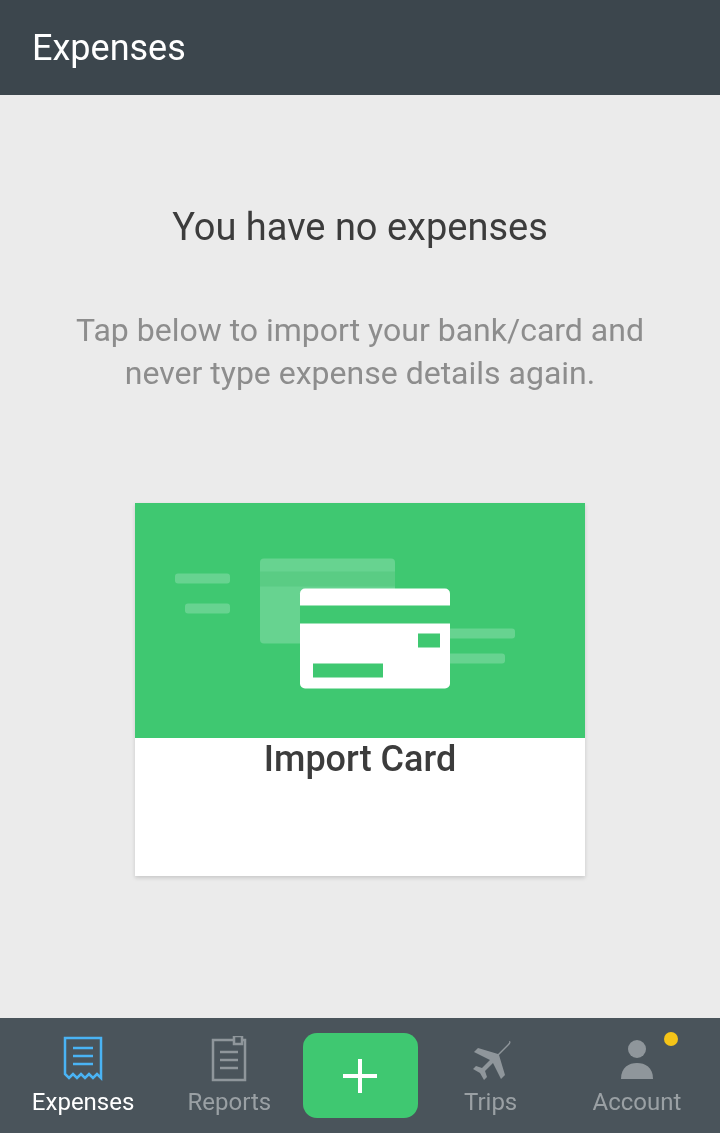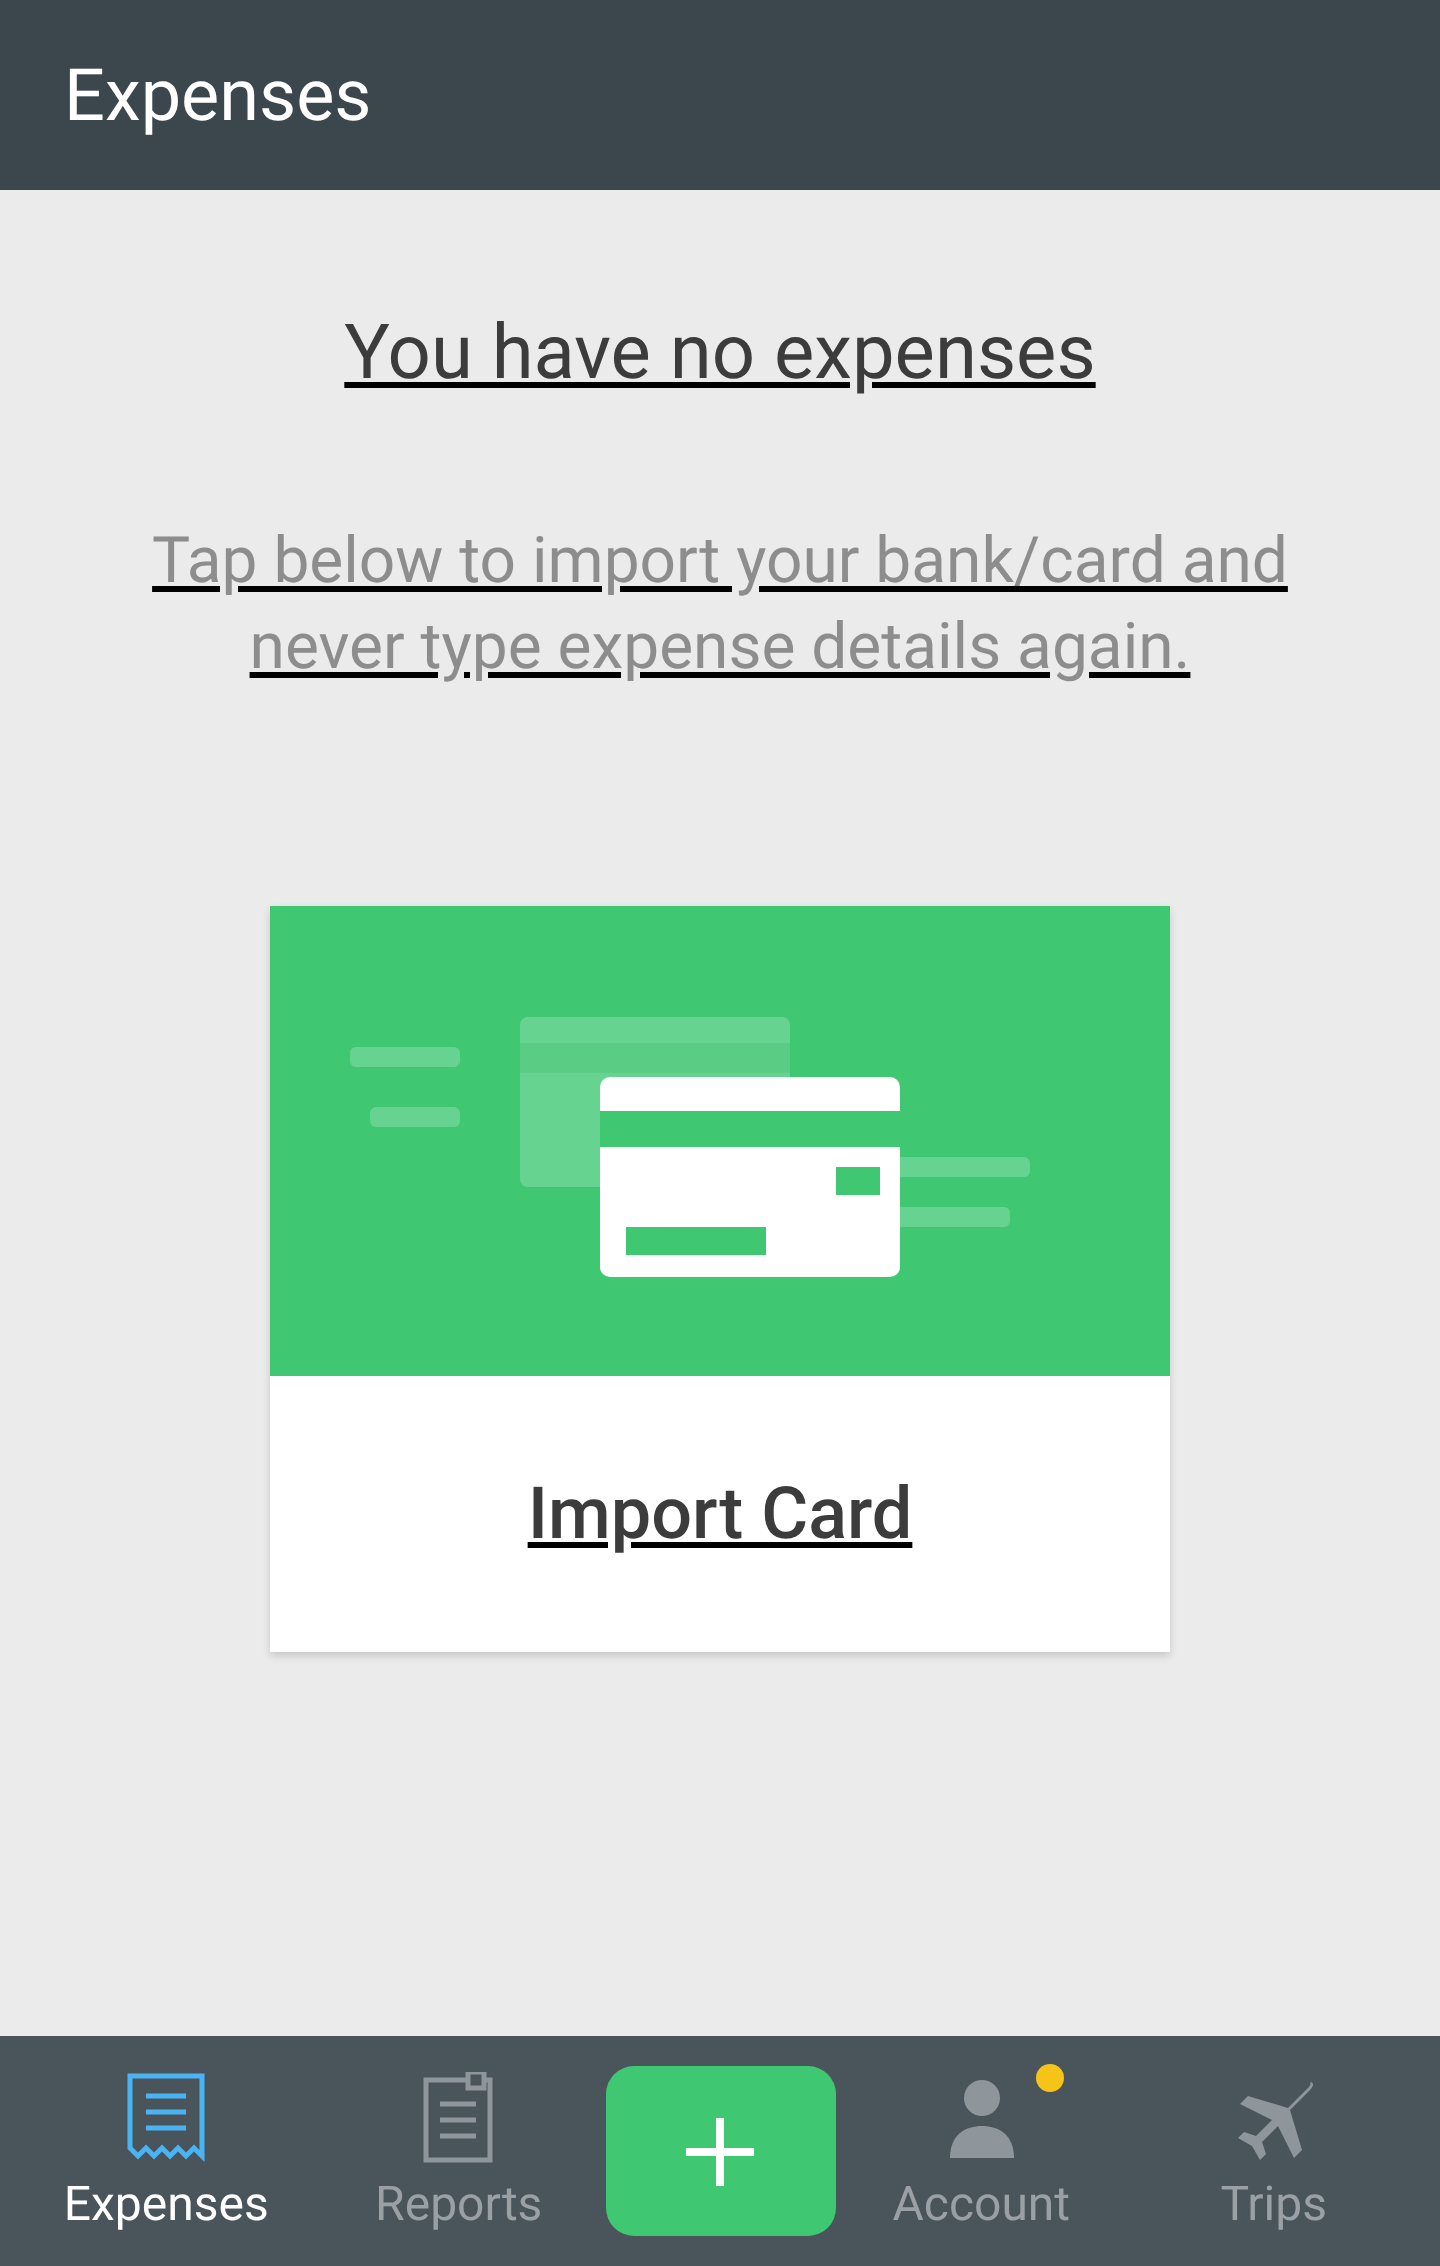--- a/index.html
+++ b/index.html
@@ -27,23 +27,22 @@
     .header-title {
       color: #ffffff;
       font-size: 36px;
       font-weight: 400;
     }
     .main {
       flex: 1;
       display: flex;
       flex-direction: column;
       align-items: center;
-      padding-top: 60px;
-      position: relative;
-      text-decoration: underline;
+      padding-top: 110px;
+      position: relative;
     }
     .empty-title {
       color: #3c3c3c;
       font-size: 38px;
       font-weight: 400;
       text-align: center;
       margin-bottom: 60px;
     }
     .empty-subtitle {
       color: #8d8d8d;
@@ -71,21 +70,20 @@
       top: 50%;
       left: 50%;
       transform: translate(-50%, -50%);
       width: 100%;
       height: 100%;
     }
     .import-card-bottom {
       background: #ffffff;
       height: 138px;
       display: flex;
-      align-items: center;
       justify-content: center;
     }
     .import-card-label {
       color: #3c3c3c;
       font-size: 36px;
       font-weight: 500;
     }
     .bottom-nav {
       height: 115px;
       background: #4a545b;
@@ -205,31 +203,31 @@
   </div>
 
   <div class="nav-add-button">
     <svg width="46" height="46" viewBox="0 0 46 46">
       <line x1="23" y1="6" x2="23" y2="40" stroke="#ffffff" stroke-width="4"></line>
       <line x1="6" y1="23" x2="40" y2="23" stroke="#ffffff" stroke-width="4"></line>
     </svg>
   </div>
 
   <div class="nav-item">
+    <div class="nav-icon">
+      <svg width="46" height="46" viewBox="0 0 46 46">
+        <path d="M 40 8 L 30 18 L 10 12 L 6 16 L 22 24 L 14 32 L 8 30 L 5 33 L 12 37 L 16 44 L 19 41 L 17 35 L 25 27 L 33 43 L 37 39 L 31 19 L 41 9 C 43 7 43 5 41 5 C 41 5 42 6 40 8 Z" fill="#8f969b"></path>
+      </svg>
+    </div>
+    <div class="nav-label nav-label-inactive">Trips</div>
+  </div>
+
+  <div class="nav-item">
     <div class="nav-badge"></div>
     <div class="nav-icon">
       <svg width="40" height="44" viewBox="0 0 40 44">
         <circle cx="20" cy="12" r="9" fill="#8f969b"></circle>
         <path d="M 4 42 C 4 30 12 26 20 26 C 28 26 36 30 36 42 Z" fill="#8f969b"></path>
       </svg>
     </div>
     <div class="nav-label nav-label-inactive">Account</div>
   </div>
-
-  <div class="nav-item">
-    <div class="nav-icon">
-      <svg width="46" height="46" viewBox="0 0 46 46">
-        <path d="M 40 8 L 30 18 L 10 12 L 6 16 L 22 24 L 14 32 L 8 30 L 5 33 L 12 37 L 16 44 L 19 41 L 17 35 L 25 27 L 33 43 L 37 39 L 31 19 L 41 9 C 43 7 43 5 41 5 C 41 5 42 6 40 8 Z" fill="#8f969b"></path>
-      </svg>
-    </div>
-    <div class="nav-label nav-label-inactive">Trips</div>
-  </div>
 </div>
 
 </body></html>

